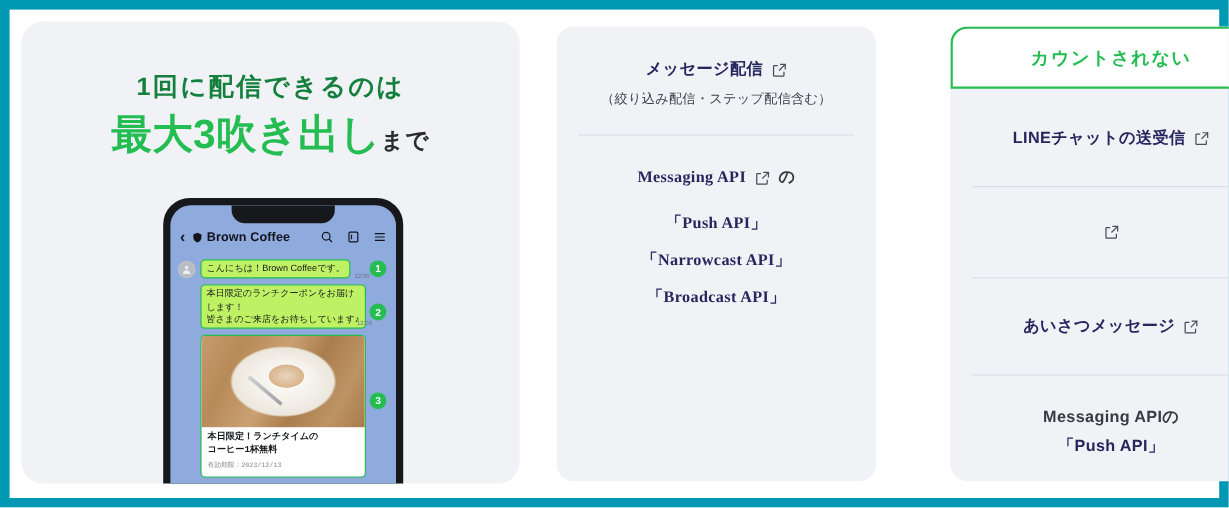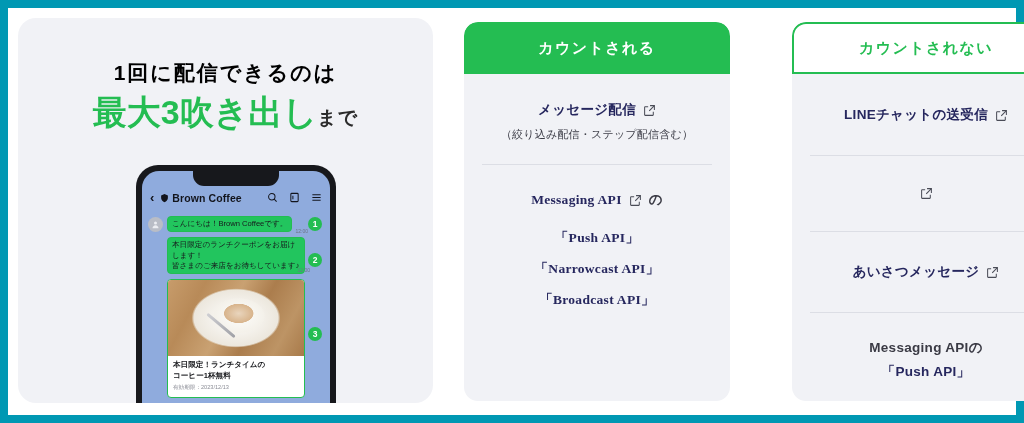--- a/index.html
+++ b/index.html
@@ -26,21 +26,21 @@
     border-radius: 18px;
     overflow: hidden;
   }
   .headline-wrap {
     text-align: center;
     padding-top: 42px;
   }
   .headline-1 {
     font-size: 21px;
     font-weight: bold;
-    color: #000000;
+    color: #15803d;
     letter-spacing: 2px;
     line-height: 1.2;
   }
   .headline-2 {
     margin-top: 9px;
     line-height: 1.1;
     white-space: nowrap;
   }
   .headline-2 .big {
     font-size: 34px;
@@ -100,21 +100,21 @@
   .chat-actions span { display: inline-flex; }
 
   .msg-row { position: relative; padding: 0 6px; margin-top: 4px; display: flex; align-items: flex-start; }
   .avatar {
     width: 15px; height: 15px; border-radius: 50%;
     background: #b9bdc6; flex: 0 0 15px; margin-right: 4px; margin-top: 1px;
     display: flex; align-items: center; justify-content: center;
   }
   .avatar-gap { width: 19px; flex: 0 0 19px; }
   .bubble {
-    background: #22c55e;
+    background: #bef264;
     border: 1.6px solid #24bd52;
     border-radius: 4px;
     padding: 2px 4px;
     font-size: 7.6px;
     line-height: 1.35;
     color: #17181c;
     max-width: 138px;
     word-break: break-all;
   }
   .bubble.card {
@@ -131,21 +131,21 @@
   }
   .card-photo::after {
     content: "";
     position: absolute;
     left: 26%; top: 58%;
     width: 36px; height: 3px;
     background: linear-gradient(90deg, #cfcfd3, #9fa0a6);
     transform: rotate(40deg);
     border-radius: 2px;
   }
-  .card-text { padding: 4px 5px 5px 5px; }
+  .card-text { padding: 4px 5px 5px 5px; font-family: Liberation Mono, monospace; }
   .card-title { font-size: 7.6px; font-weight: bold; color: #17181c; line-height: 1.4; }
   .card-sub { font-size: 5.6px; color: #8b8d96; margin-top: 3px; }
 
   .badge {
     position: absolute;
     right: 8px;
     width: 14px; height: 14px;
     border-radius: 50%;
     background: #24bd52;
     color: #ffffff;
@@ -301,21 +301,20 @@
             </div>
           </div>
           <span class="badge" style="top:48px;">3</span>
         </div>
 
       </div>
     </div>
   </div>
 
   <div class="panel mid">
-    <div class="panel-head">カウントされる</div>
     <div class="panel-body">
 
       <div class="entry mid-e1">
         <div class="entry-line">
           <span class="entry-title">メッセージ配信</span>
           <span class="ext-icon">
             <svg width="13" height="13" viewBox="0 0 24 24" fill="none" stroke="#4a4c57" stroke-width="1.9">
                 <path d="M13 3h8v8"></path>
                 <path d="M21 3l-9.5 9.5"></path>
                 <path d="M19 14.5V20a1 1 0 0 1-1 1H4a1 1 0 0 1-1-1V6a1 1 0 0 1 1-1h5.5"></path>

